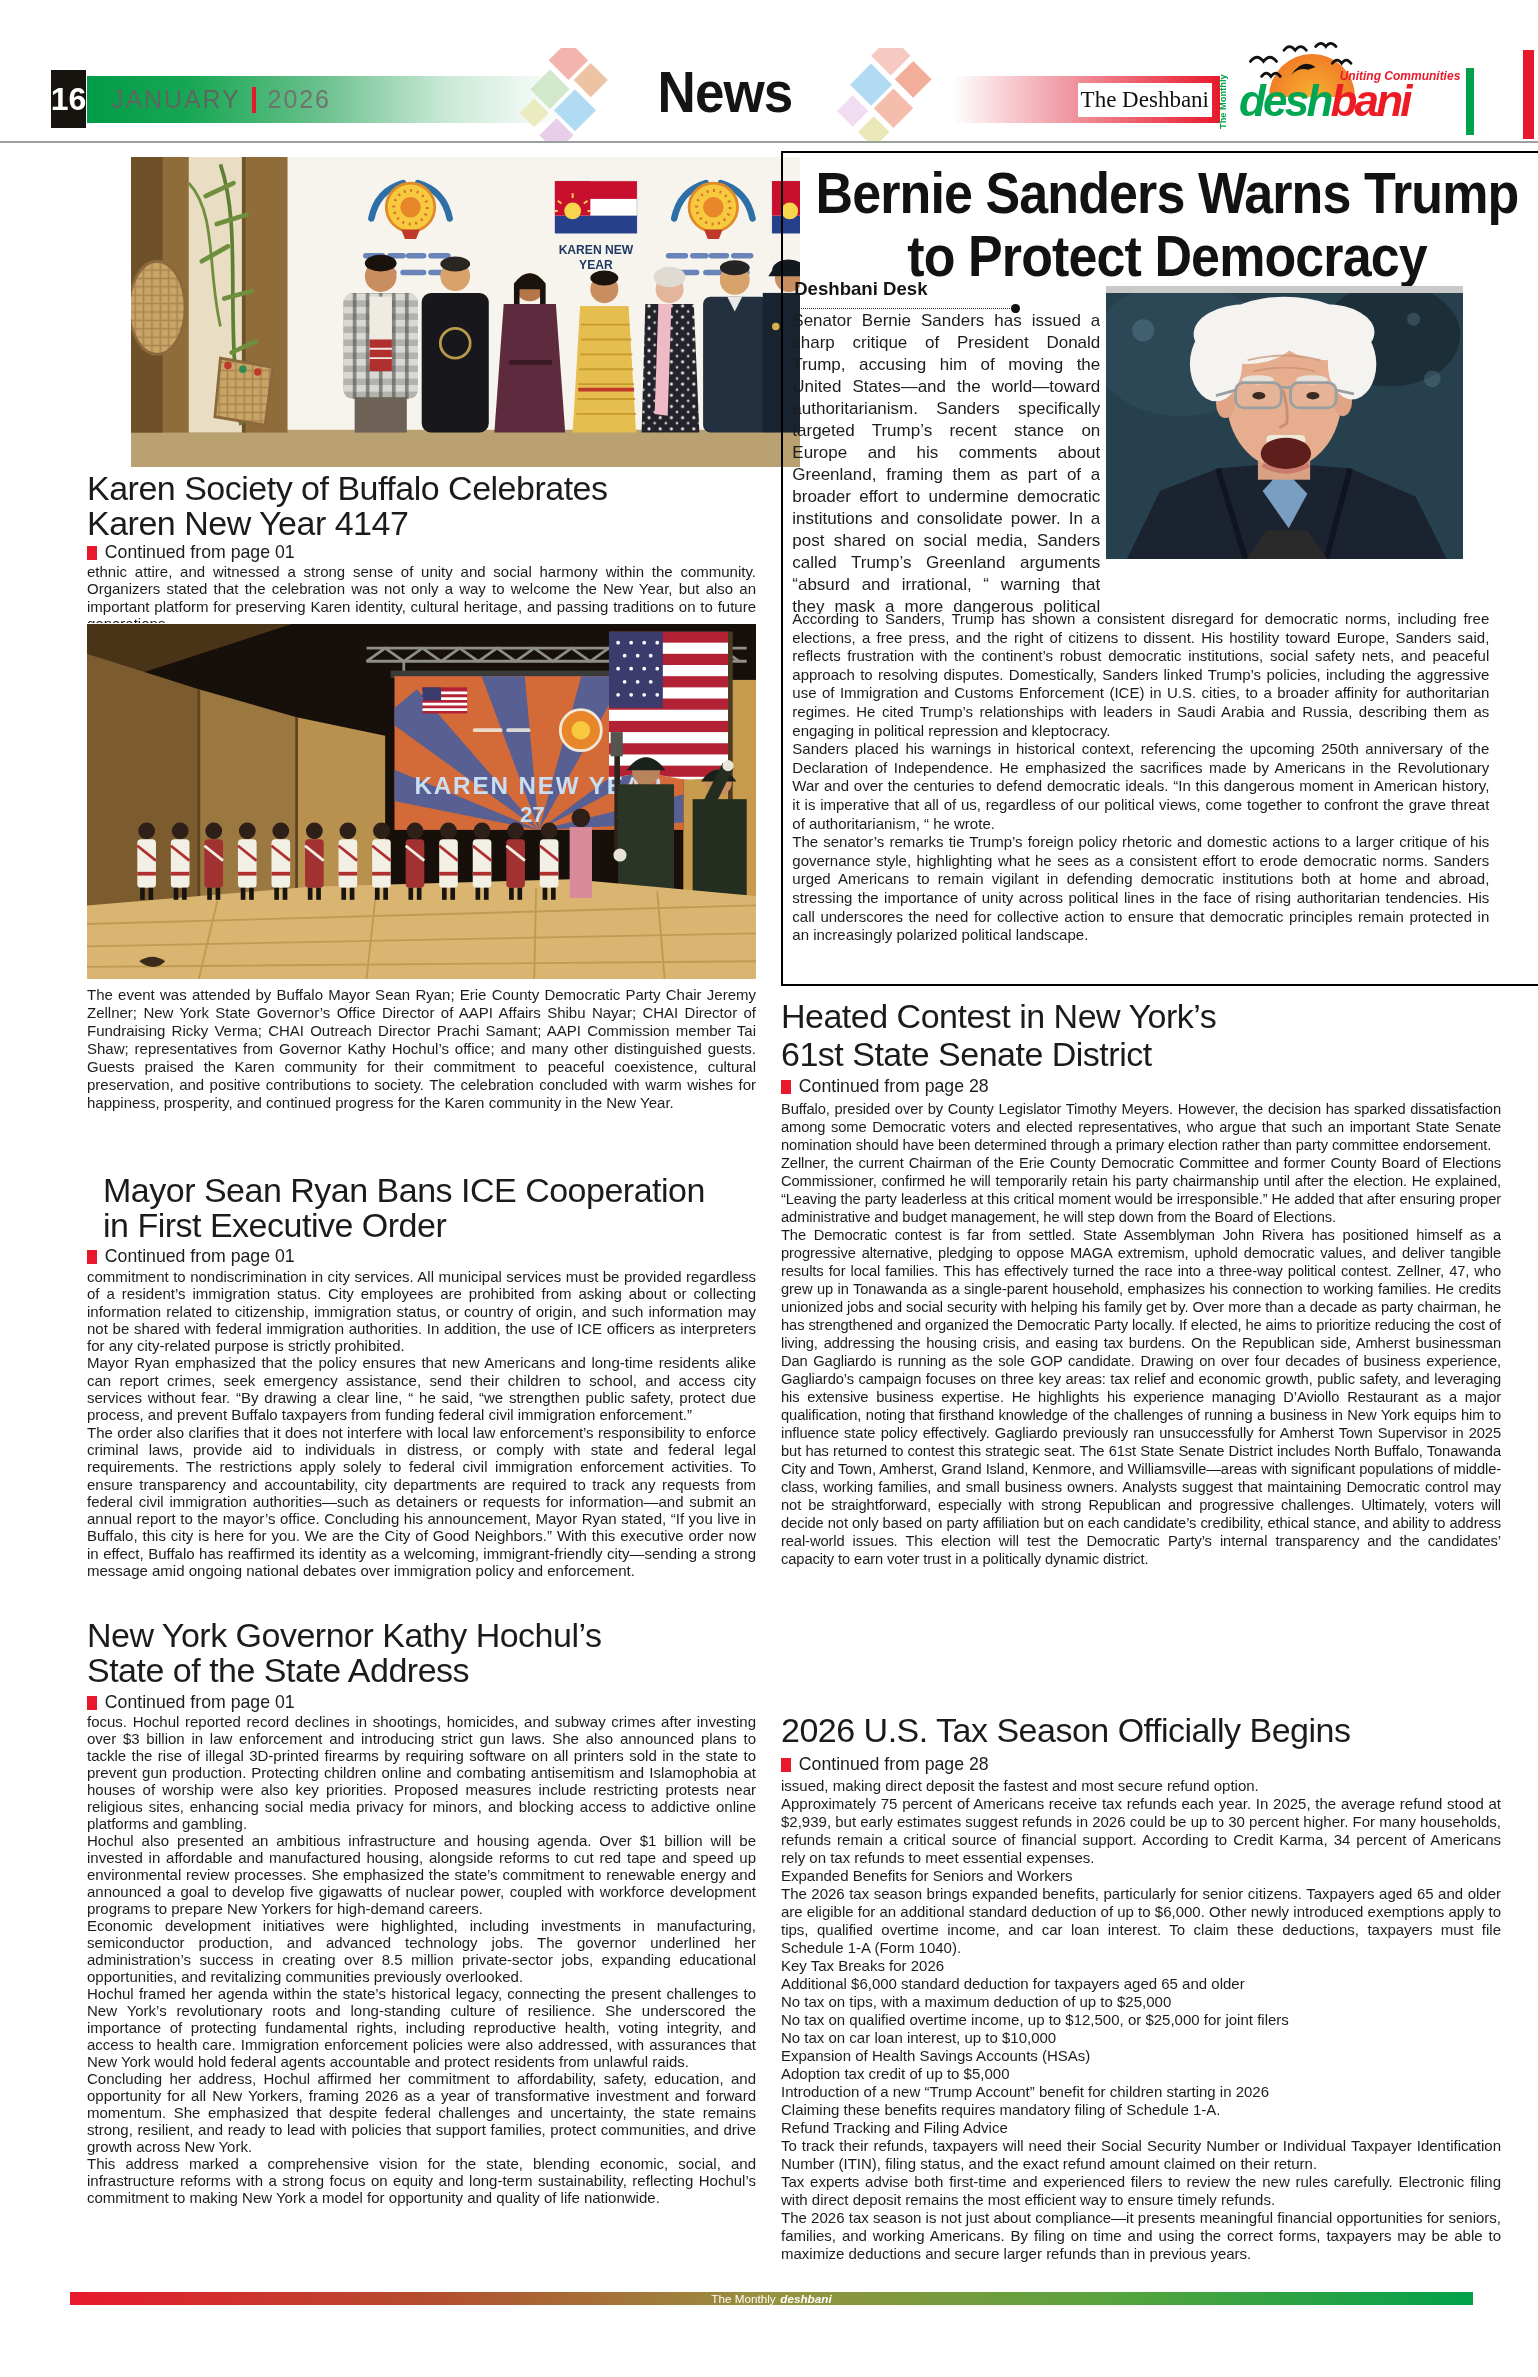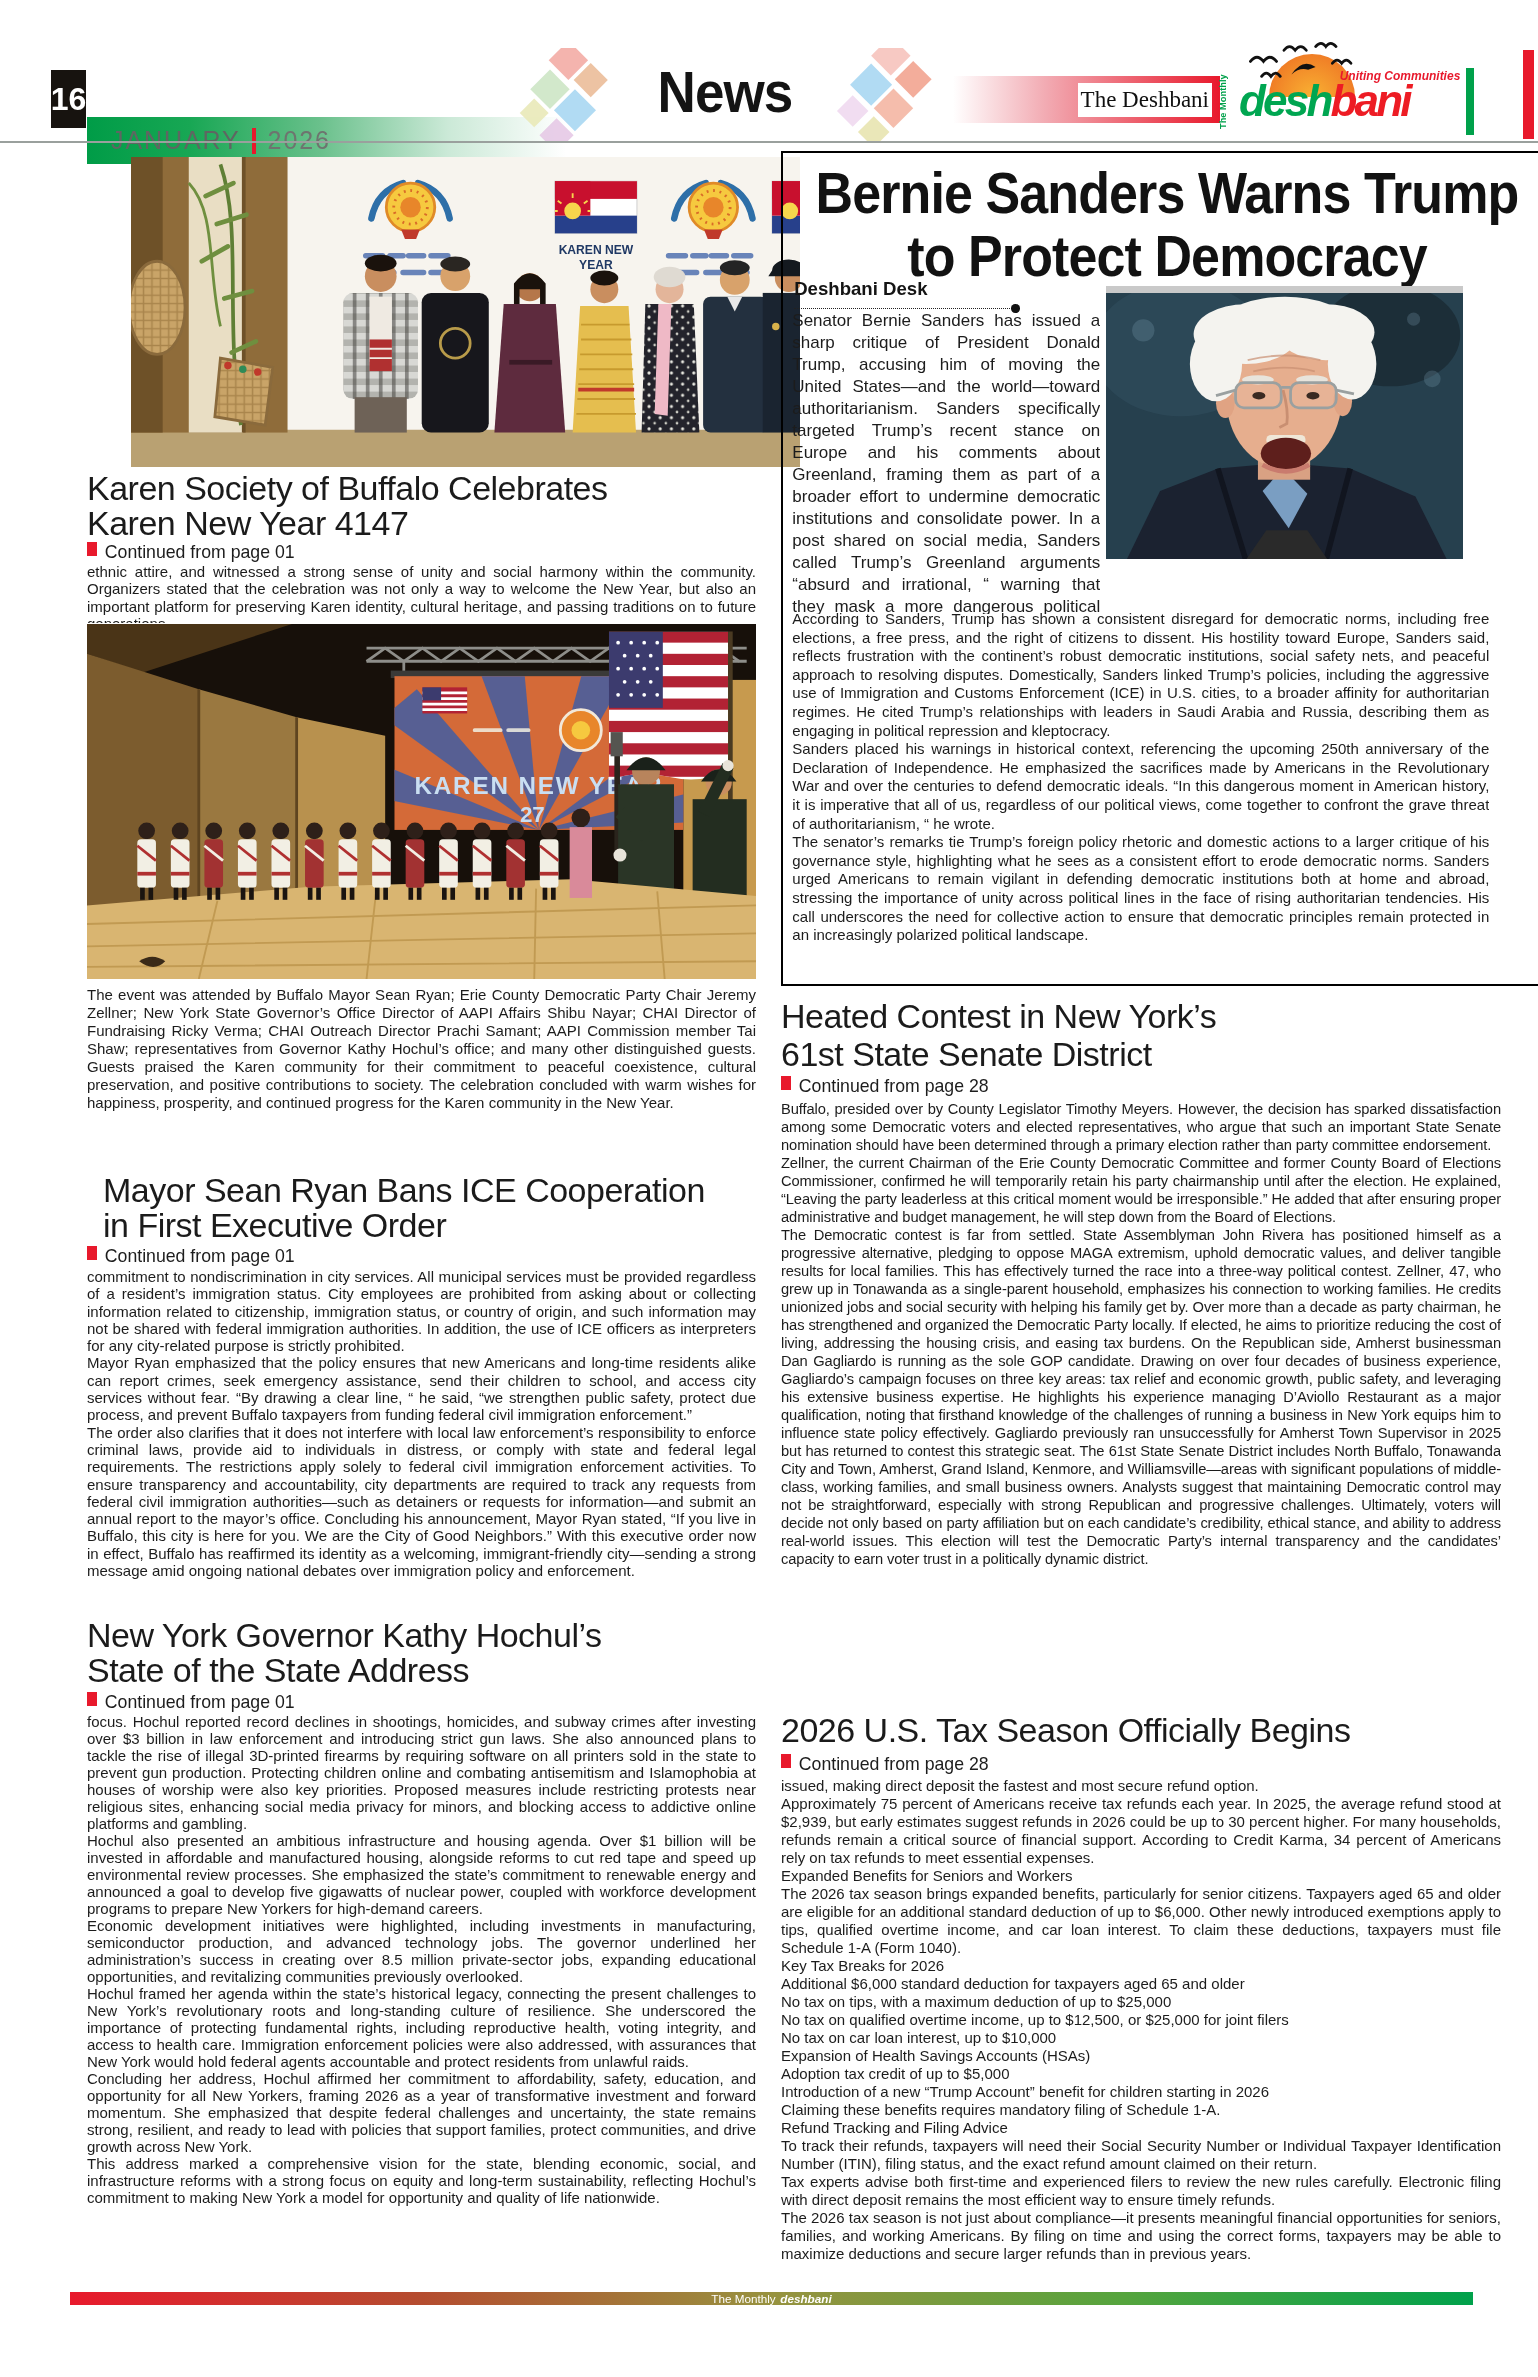--- a/index.html
+++ b/index.html
@@ -3,21 +3,21 @@
 <meta charset="utf-8">
 <style>
   html,body{margin:0;padding:0;background:#e9e9e9;}
   .page{position:relative;width:1538px;height:2377px;background:#ffffff;margin:0 auto;
         font-family:"Liberation Sans",sans-serif;overflow:hidden;}
   .abs{position:absolute;}
   
   .pagenum{left:51px;top:70px;width:35px;height:58px;background:#17130f;color:#fff;
            display:flex;align-items:center;justify-content:center;font-size:32px;font-weight:bold;}
   .datebar{left:87px;top:76px;width:515px;height:47px;display:flex;align-items:center;padding-left:24px;box-sizing:border-box;
-           background:linear-gradient(to right,#009c47 0%,#18a754 20%,#69c08b 45%,#cbe9d7 70%,rgba(255,255,255,0) 93%);margin-top:41px;}
+           background:linear-gradient(to right,#009c47 0%,#18a754 20%,#69c08b 45%,#cbe9d7 70%,rgba(255,255,255,0) 93%);}
   .datebar .mon,.datebar .yr{font-size:25px;color:#5f6662;letter-spacing:1.9px;}
   .datebar .yr{color:#6e746f;}
   .datebar .sep{width:4.7px;height:26px;background:#e8192c;margin:0 11.2px;}
   .news-title{left:641px;top:58px;width:168px;text-align:center;font-size:53px;font-weight:bold;
               color:#141414;letter-spacing:-0.9px;transform:scaleY(1.1);transform-origin:top center;}
   .masthead-bar{left:953px;top:76px;width:267px;height:47px;
                 background:linear-gradient(to right,rgba(242,170,178,0) 0%,#f2aab2 35%,#e8192c 100%);}
   .masthead-inner{position:absolute;left:119px;right:8.4px;top:6.5px;bottom:6.5px;background:#fff;
                   display:flex;align-items:center;justify-content:center;
                   font-family:"Liberation Serif",serif;font-size:23px;color:#101010;margin-left:6px;}
@@ -30,21 +30,21 @@
              letter-spacing:-2.8px;line-height:56px;}
   .logo-word .desh{color:#00a651;}
   .logo-word .bani{color:#ed1c24;}
   .logo-tagline{position:absolute;right:3.7px;top:26px;font-size:12px;color:#e8192c;
                 font-style:italic;font-weight:bold;white-space:nowrap;}
   .green-vbar{left:1466px;top:68px;width:8.4px;height:67px;background:#00a14b;}
   .red-vbar{left:1523px;top:50px;width:11.2px;height:89px;background:#e8192c;}
   .header-rule{left:0;top:141px;width:1538px;height:1.9px;background:#9aa09d;}
   
   .art-title{font-size:34px;line-height:35px;font-weight:400;color:#1b1b1b;letter-spacing:-0.5px;}
-  .cont{font-size:17.7px;color:#1c1c1c;display:flex;}
+  .cont{font-size:17.7px;color:#1c1c1c;display:flex;align-items:center;}
   .contsq{display:inline-block;width:10.3px;height:14px;background:#e8192c;margin-right:7.5px;flex:none;}
   .body{font-size:15px;line-height:18px;color:#1c1c1c;text-align:justify;white-space:pre-line;overflow:hidden;margin:0;}
   h1,h2,p{margin:0;}
   .photo{overflow:hidden;}
   .photo svg{display:block;}
   
   .karen-photo1{left:87px;top:157px;width:669px;height:310px;padding-left:44px;}
   .karen-title{left:87px;top:471px;width:669px;}
   .karen-cont{left:87px;top:542px;}
   .karen-body{left:87px;top:563px;width:669px;height:60px;line-height:17.3px;}

